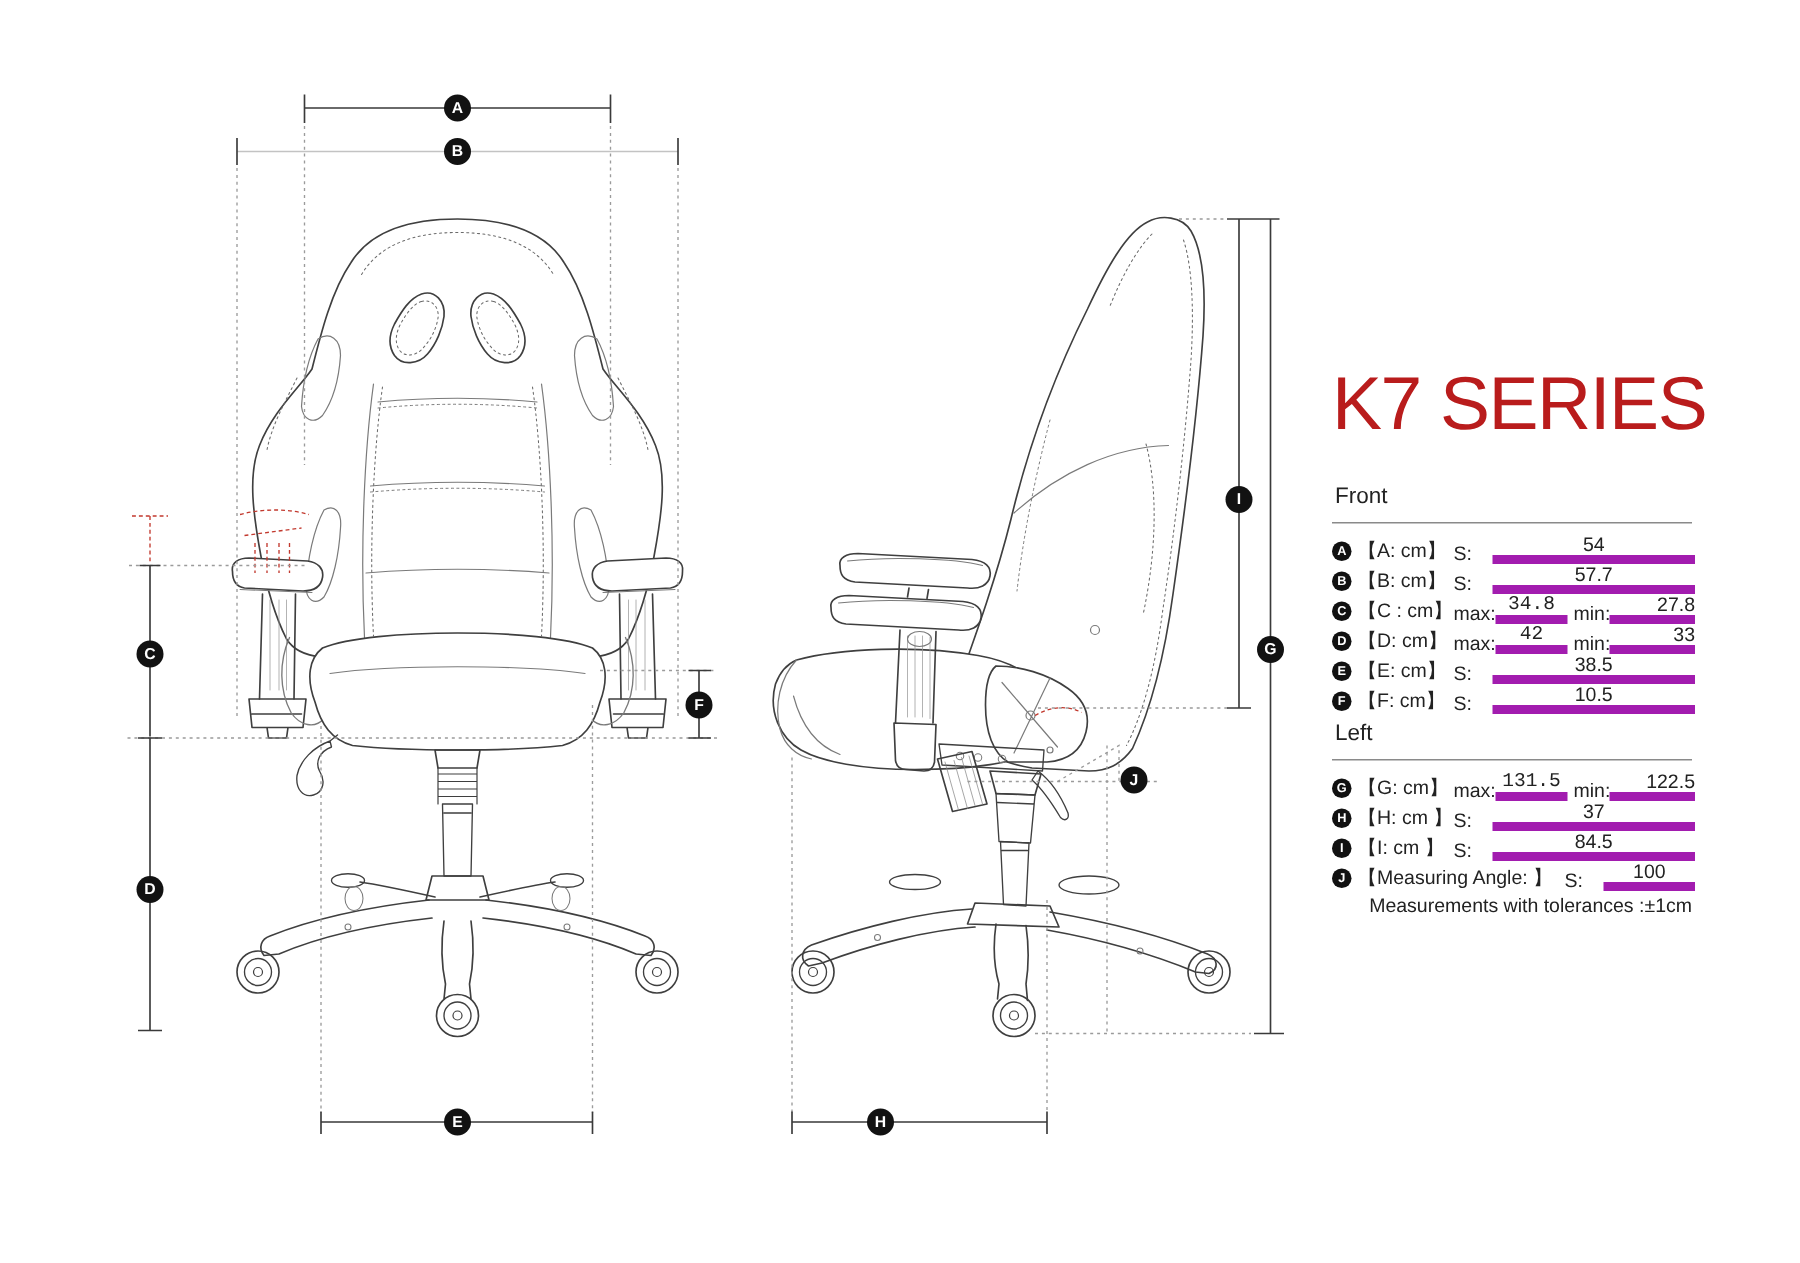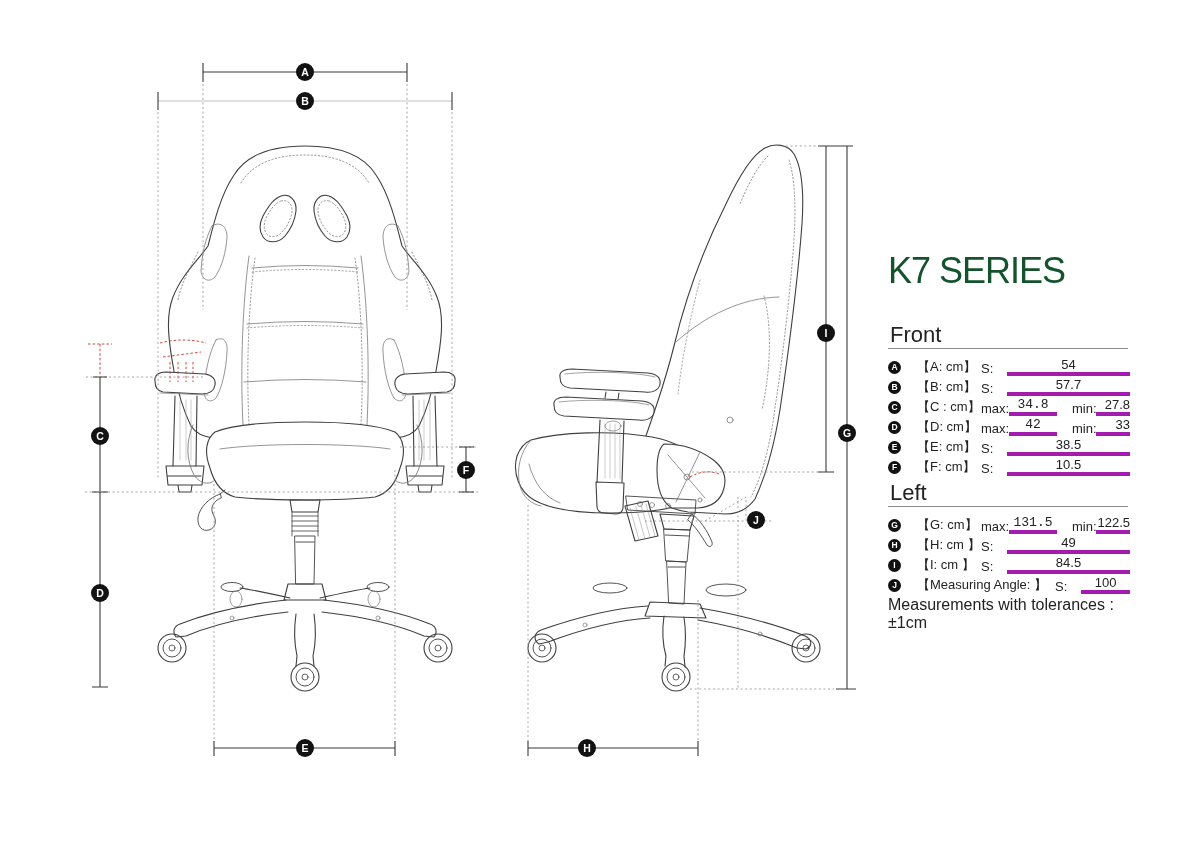--- a/index.html
+++ b/index.html
@@ -7,39 +7,39 @@
          font-family:"Liberation Sans","DejaVu Sans",sans-serif;color:#1d1d1d;}
   svg.art{position:absolute;left:0;top:0;}
 
   
   .dim-badge{position:absolute;width:18px;height:18px;border-radius:50%;background:#121212;color:#fff;
              display:flex;align-items:center;justify-content:center;font-size:10.5px;font-weight:bold;
              transform:translate(-50%,-50%);line-height:1;}
 
   
   .panel{position:absolute;left:888px;top:240px;width:242px;}
-  .title{position:absolute;left:0;top:0;font-size:36px;letter-spacing:-1px;color:#14532d;white-space:nowrap;margin-top:10px;}
-  .sec-heading{position:absolute;left:2px;font-size:22px;color:#222;}
+  .title{position:absolute;left:0;top:0;font-size:50px;letter-spacing:-1px;color:#b91c1c;white-space:nowrap;}
+  .sec-heading{position:absolute;left:2px;font-size:15px;color:#222;}
   .sec-rule{position:absolute;left:0;width:240px;border-top:1px solid #8a8a8a;height:0;}
   .rows{position:absolute;left:0;width:242px;}
   .row{display:flex;align-items:flex-end;height:20px;font-size:13px;color:#222;}
   .rbadge{width:13px;height:13px;border-radius:50%;background:#111;color:#fff;font-size:8.5px;font-weight:bold;
           display:flex;align-items:center;justify-content:center;margin-bottom:2px;flex:none;line-height:1;}
-  .rlabel{margin-left:16px;width:64px;white-space:nowrap;flex:none;}
+  .rlabel{margin-left:4px;width:64px;white-space:nowrap;flex:none;}
   .rlabel.wide{width:auto;}
   .fields{flex:1;display:flex;align-items:flex-end;}
   .k{flex:none;}
   .k.s{width:24px;}
   .k.mx{width:28px;text-align:center;}
-  .k.mn{width:24px;margin-left:15px;}
-  .u{border-bottom:4px solid #a21caf;text-align:center;}
+  .k.mn{width:24px;margin-left:4px;}
+  .u{border-bottom:6px solid #a21caf;text-align:center;}
   .u.full{flex:1;margin-left:2px;}
   .u.half{width:48px;font-family:Liberation Mono, monospace;}
   .u.rest{flex:1;text-align:right;}
-  .note{position:absolute;left:0;width:240px;text-align:left;font-size:16px;color:#222;}
+  .note{position:absolute;left:0;width:240px;text-align:right;font-size:13px;color:#222;}
 </style>
 </head>
 <body>
 
 <div class="stage">
 
   <svg class="art" width="1200" height="842" viewBox="0 0 1200 842">
 
     <g fill="none" stroke="#3f3f3f" stroke-width="1.1" stroke-linecap="round" stroke-linejoin="round">
 
@@ -310,21 +310,21 @@
             <span class="u half">131.5</span>
             <span class="k mn">min:</span>
             <span class="u rest">122.5</span>
           </span>
       </div>
       <div class="row">
         <span class="rbadge">H</span>
         <span class="rlabel">【H: cm 】</span>
         <span class="fields">
             <span class="k s">S:</span>
-            <span class="u full">49</span>
+            <span class="u full">37</span>
           </span>
       </div>
       <div class="row">
         <span class="rbadge">I</span>
         <span class="rlabel">【I: cm 】</span>
         <span class="fields">
             <span class="k s">S:</span>
             <span class="u full">84.5</span>
           </span>
       </div>

